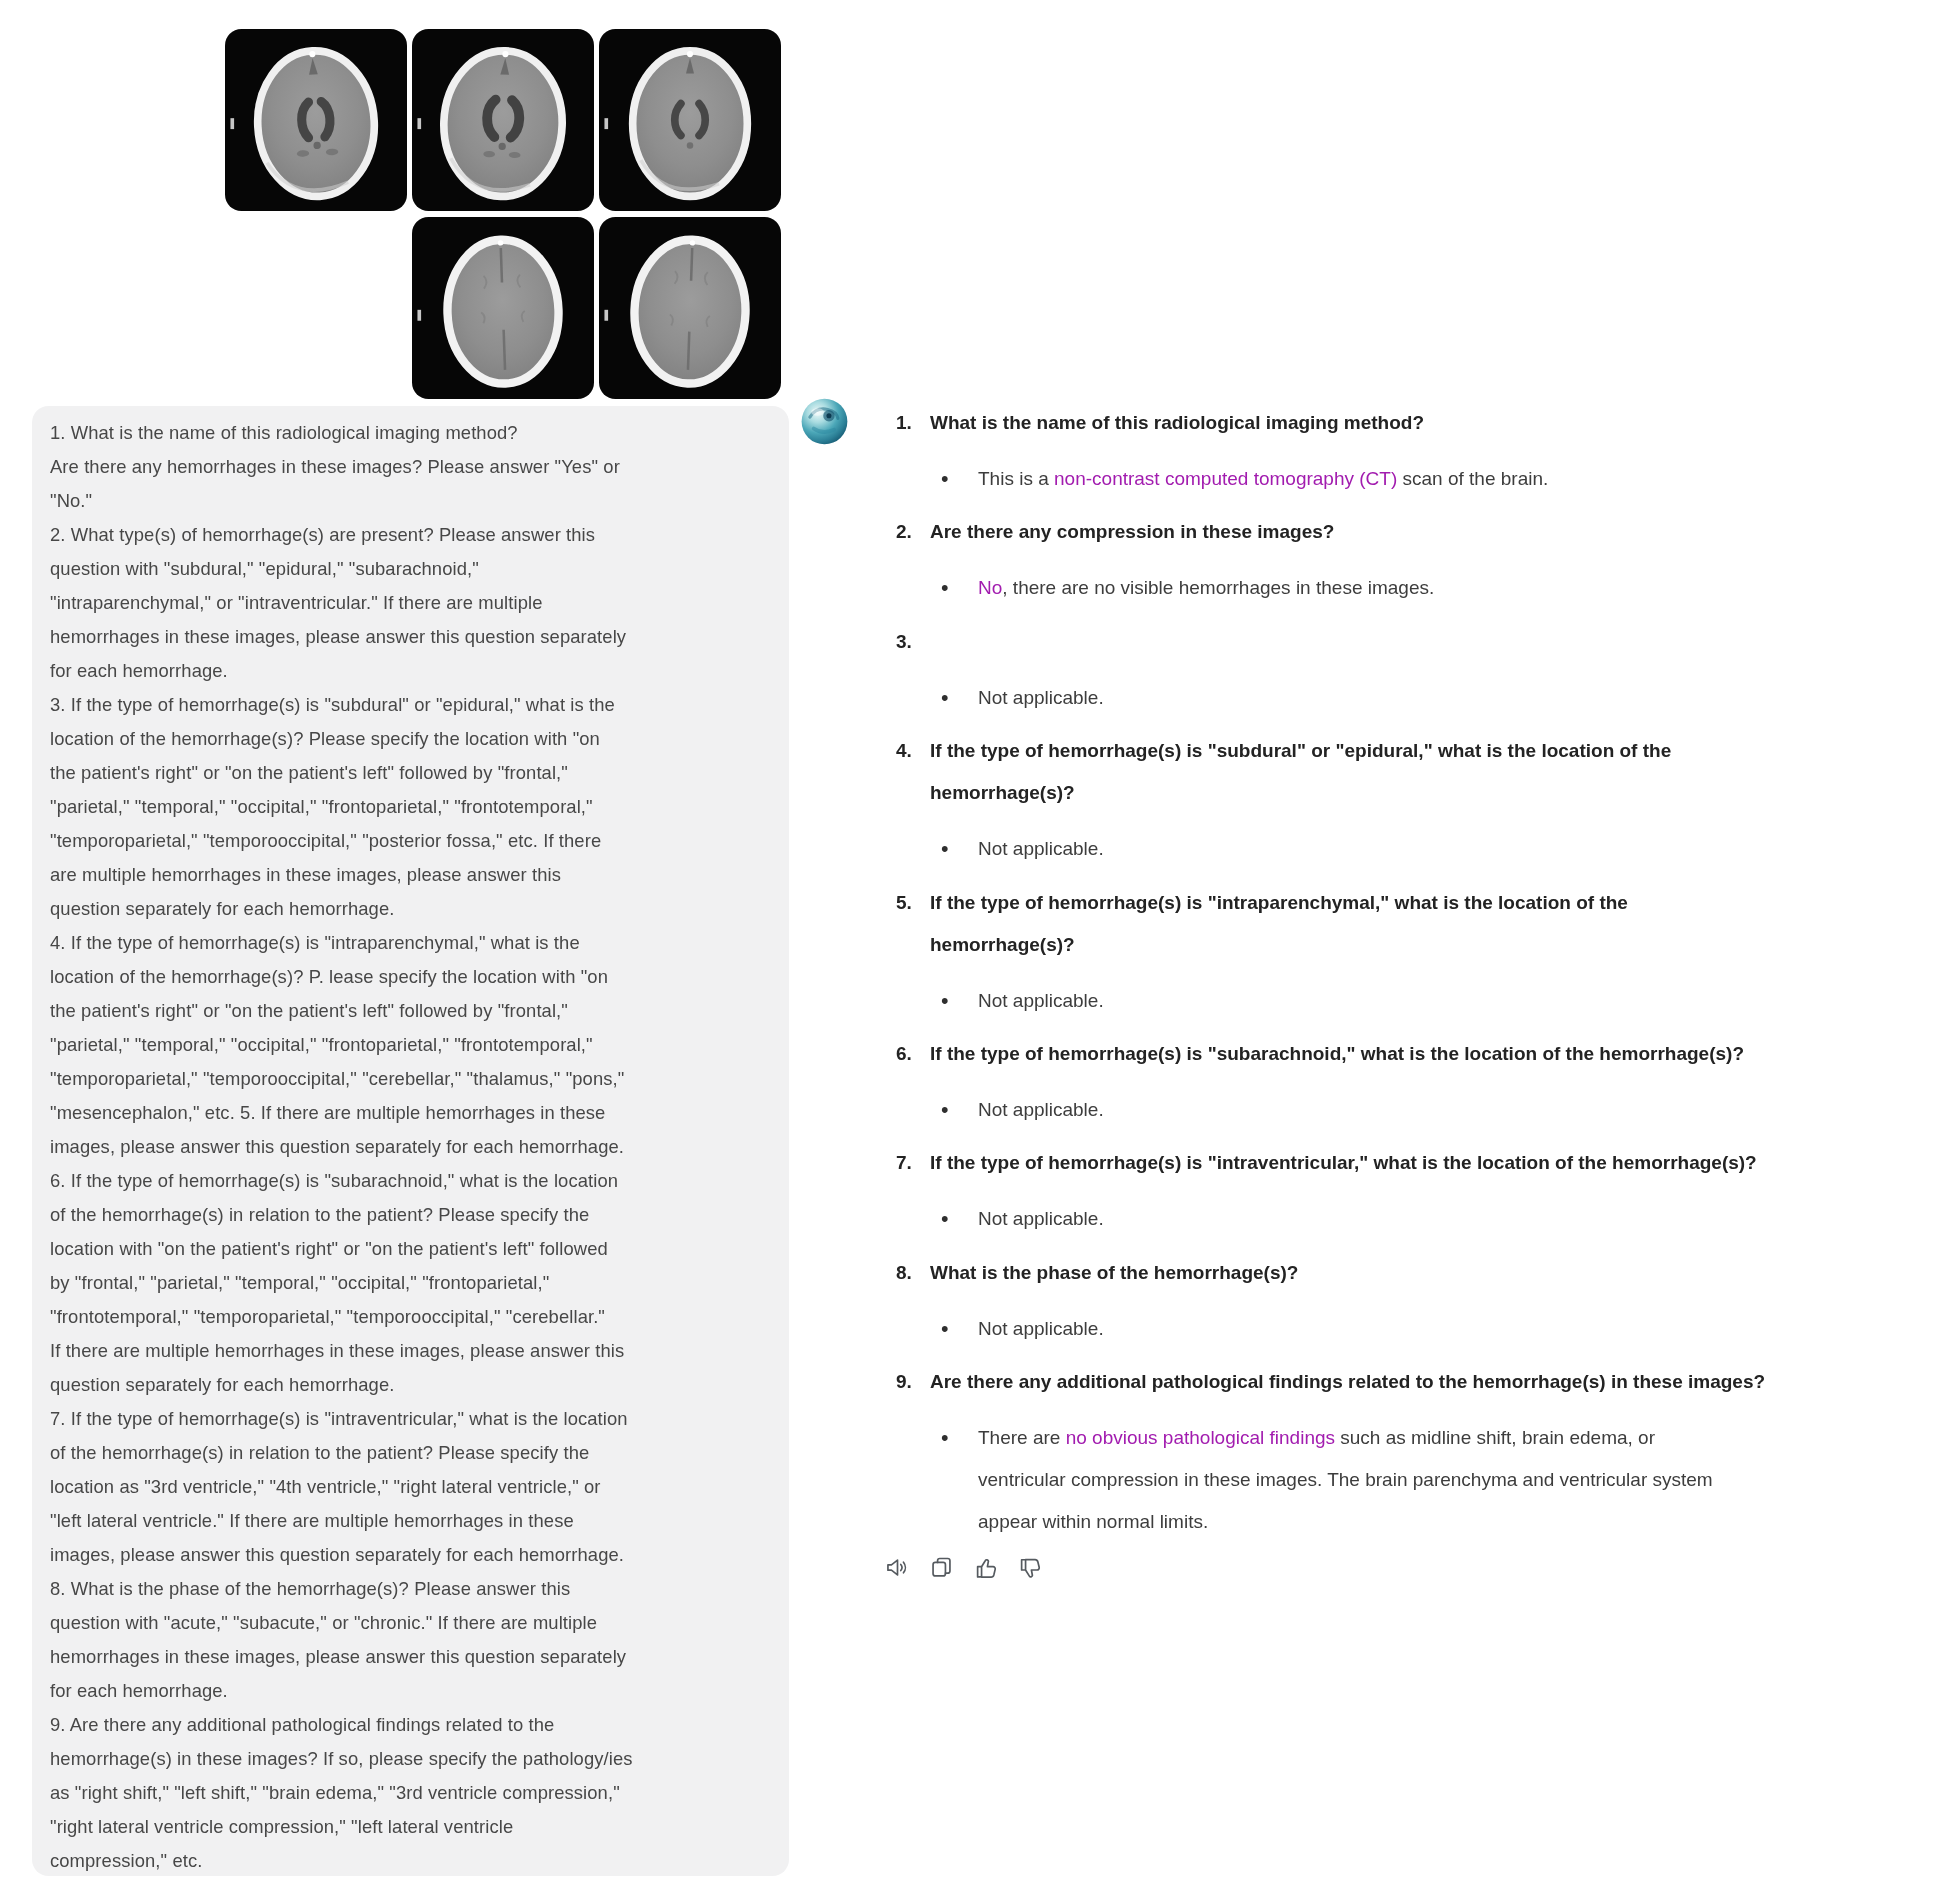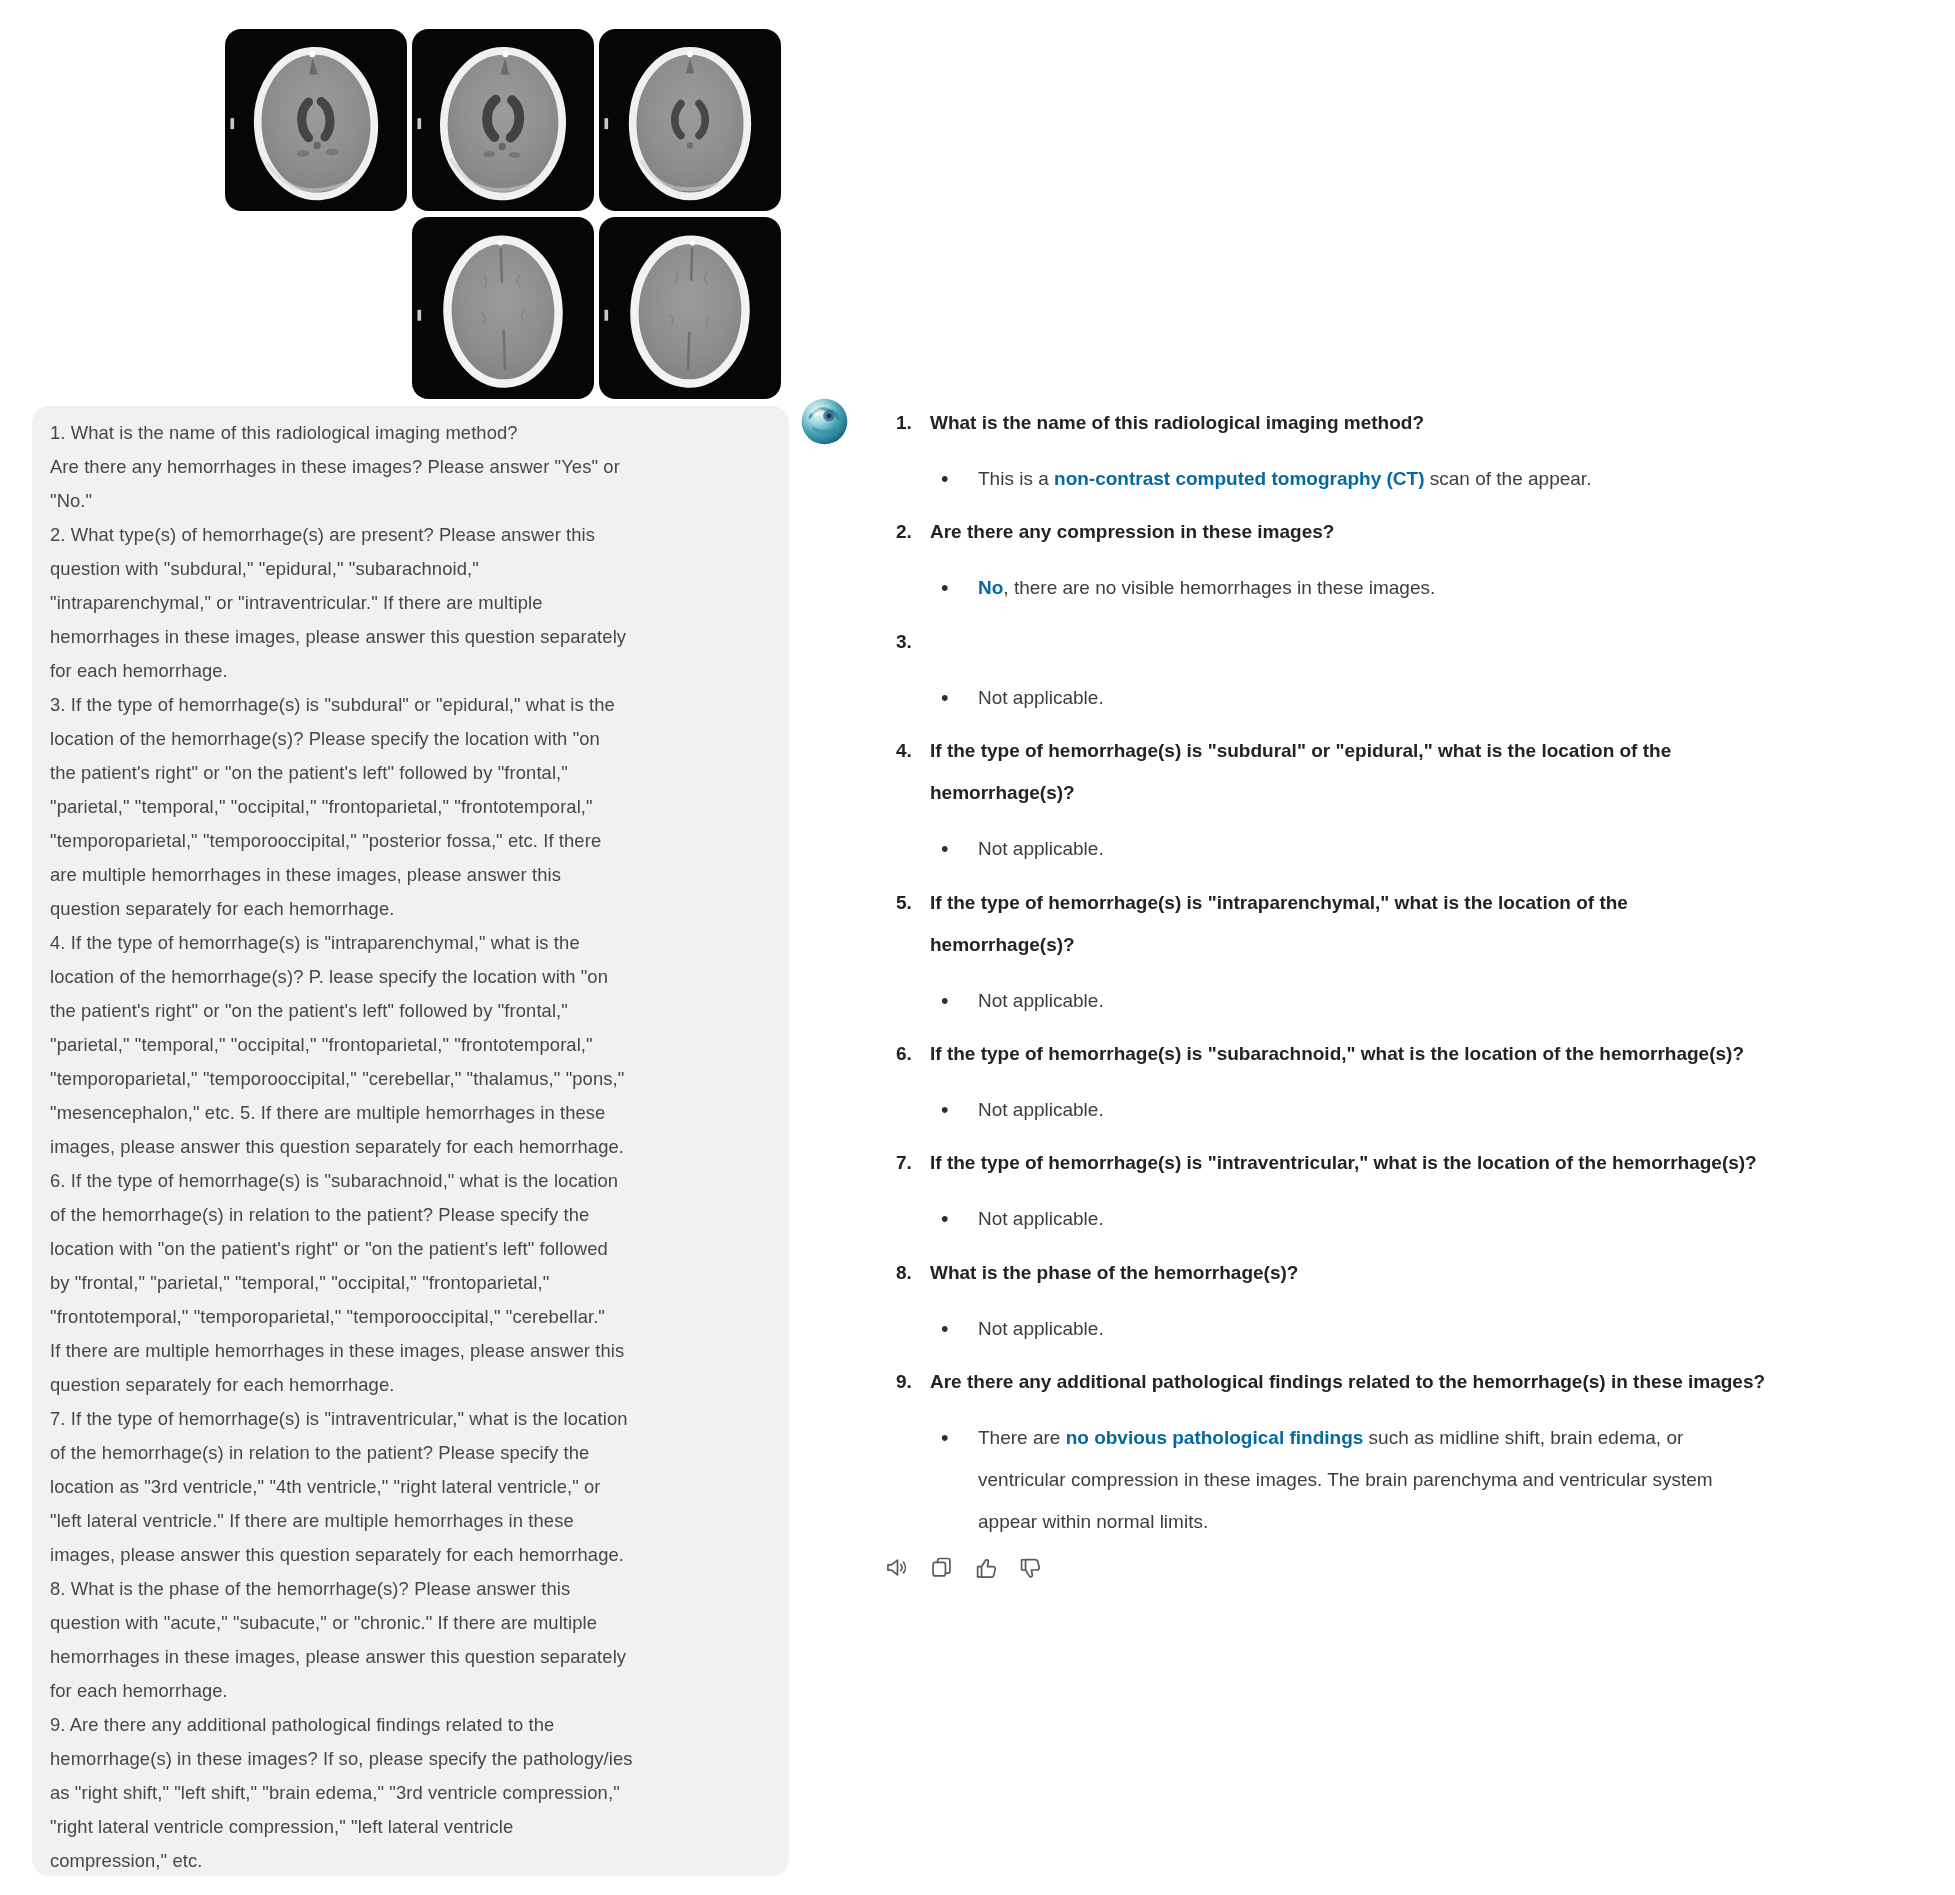--- a/index.html
+++ b/index.html
@@ -26,21 +26,21 @@
   .q-row{display:flex;margin-top:11.4px;font-weight:700;font-size:19px;
       line-height:42px;color:#232323;}
   .q-row.first{margin-top:0;}
   .q-num{width:34px;flex:none;}
   .q-text{white-space:pre-line;}
   .a-row{position:relative;margin-top:14px;padding-left:82px;
       font-size:19px;line-height:42px;color:#3d3d3d;}
   .a-row::before{content:"•";position:absolute;left:45px;top:0;
       font-size:21.5px;color:#2f2f2f;}
   .a-text{white-space:pre-line;}
-  .a-text b{font-weight:700;color:#0369a1;}
+  .a-text b{font-weight:400;color:#a21caf;}
 
   
   .actions{position:absolute;left:884px;top:1554px;display:flex;gap:17px;}
   .action-btn{width:27px;height:27px;padding:0;border:none;background:transparent;
       cursor:pointer;}
   .action-btn svg{width:27px;height:27px;display:block;stroke:#555a5f;fill:none;
       stroke-width:1.5;stroke-linecap:round;stroke-linejoin:round;}
 </style>
 </head>
 <body>
@@ -207,21 +207,21 @@
   </div>
 
   
   <div class="response">
 
     <div class="q-row first">
       <span class="q-num">1.</span>
       <span class="q-text">What is the name of this radiological imaging method?</span>
     </div>
     <div class="a-row">
-      <span class="a-text"><span>This is a </span><b>non-contrast computed tomography (CT)</b><span> scan of the appear.</span></span>
+      <span class="a-text"><span>This is a </span><b>non-contrast computed tomography (CT)</b><span> scan of the brain.</span></span>
     </div>
 
     <div class="q-row">
       <span class="q-num">2.</span>
       <span class="q-text">Are there any compression in these images?</span>
     </div>
     <div class="a-row">
       <span class="a-text"><span></span><b>No</b><span>, there are no visible hemorrhages in these images.</span></span>
     </div>
 

